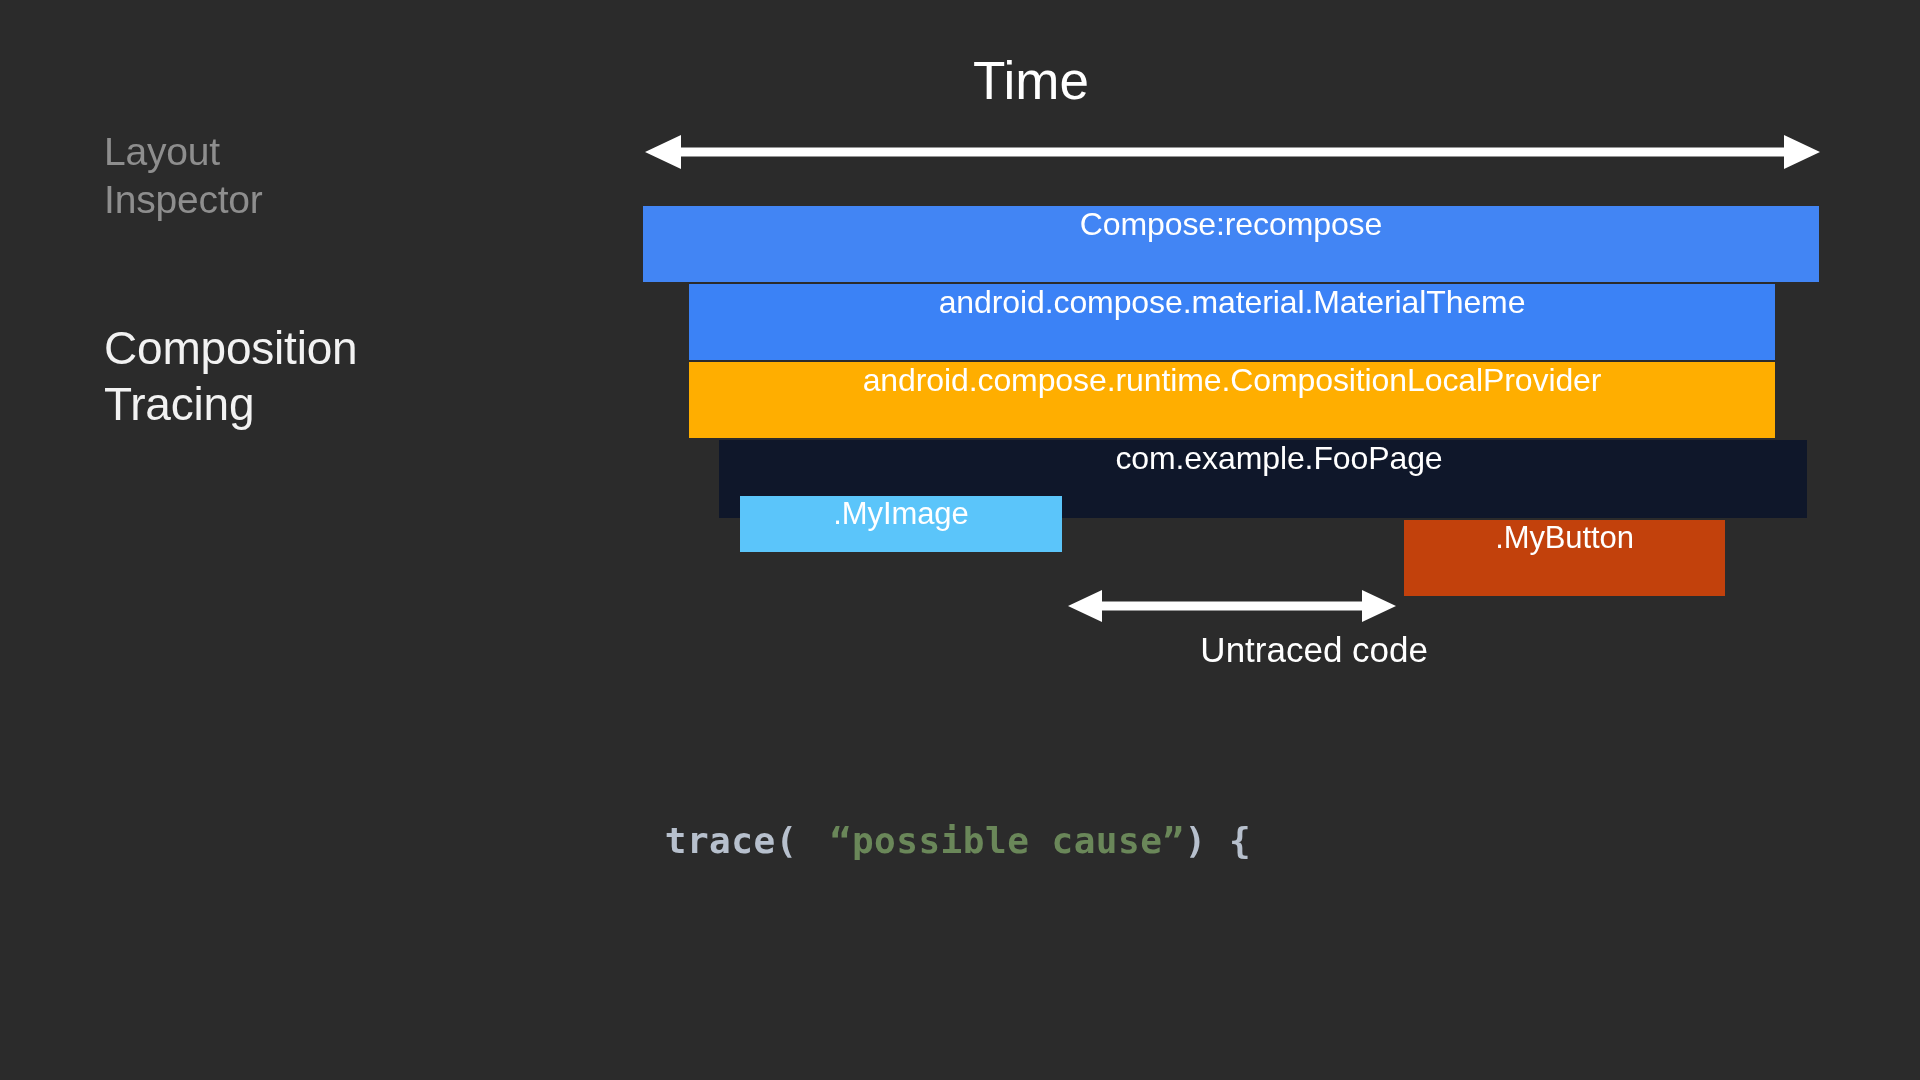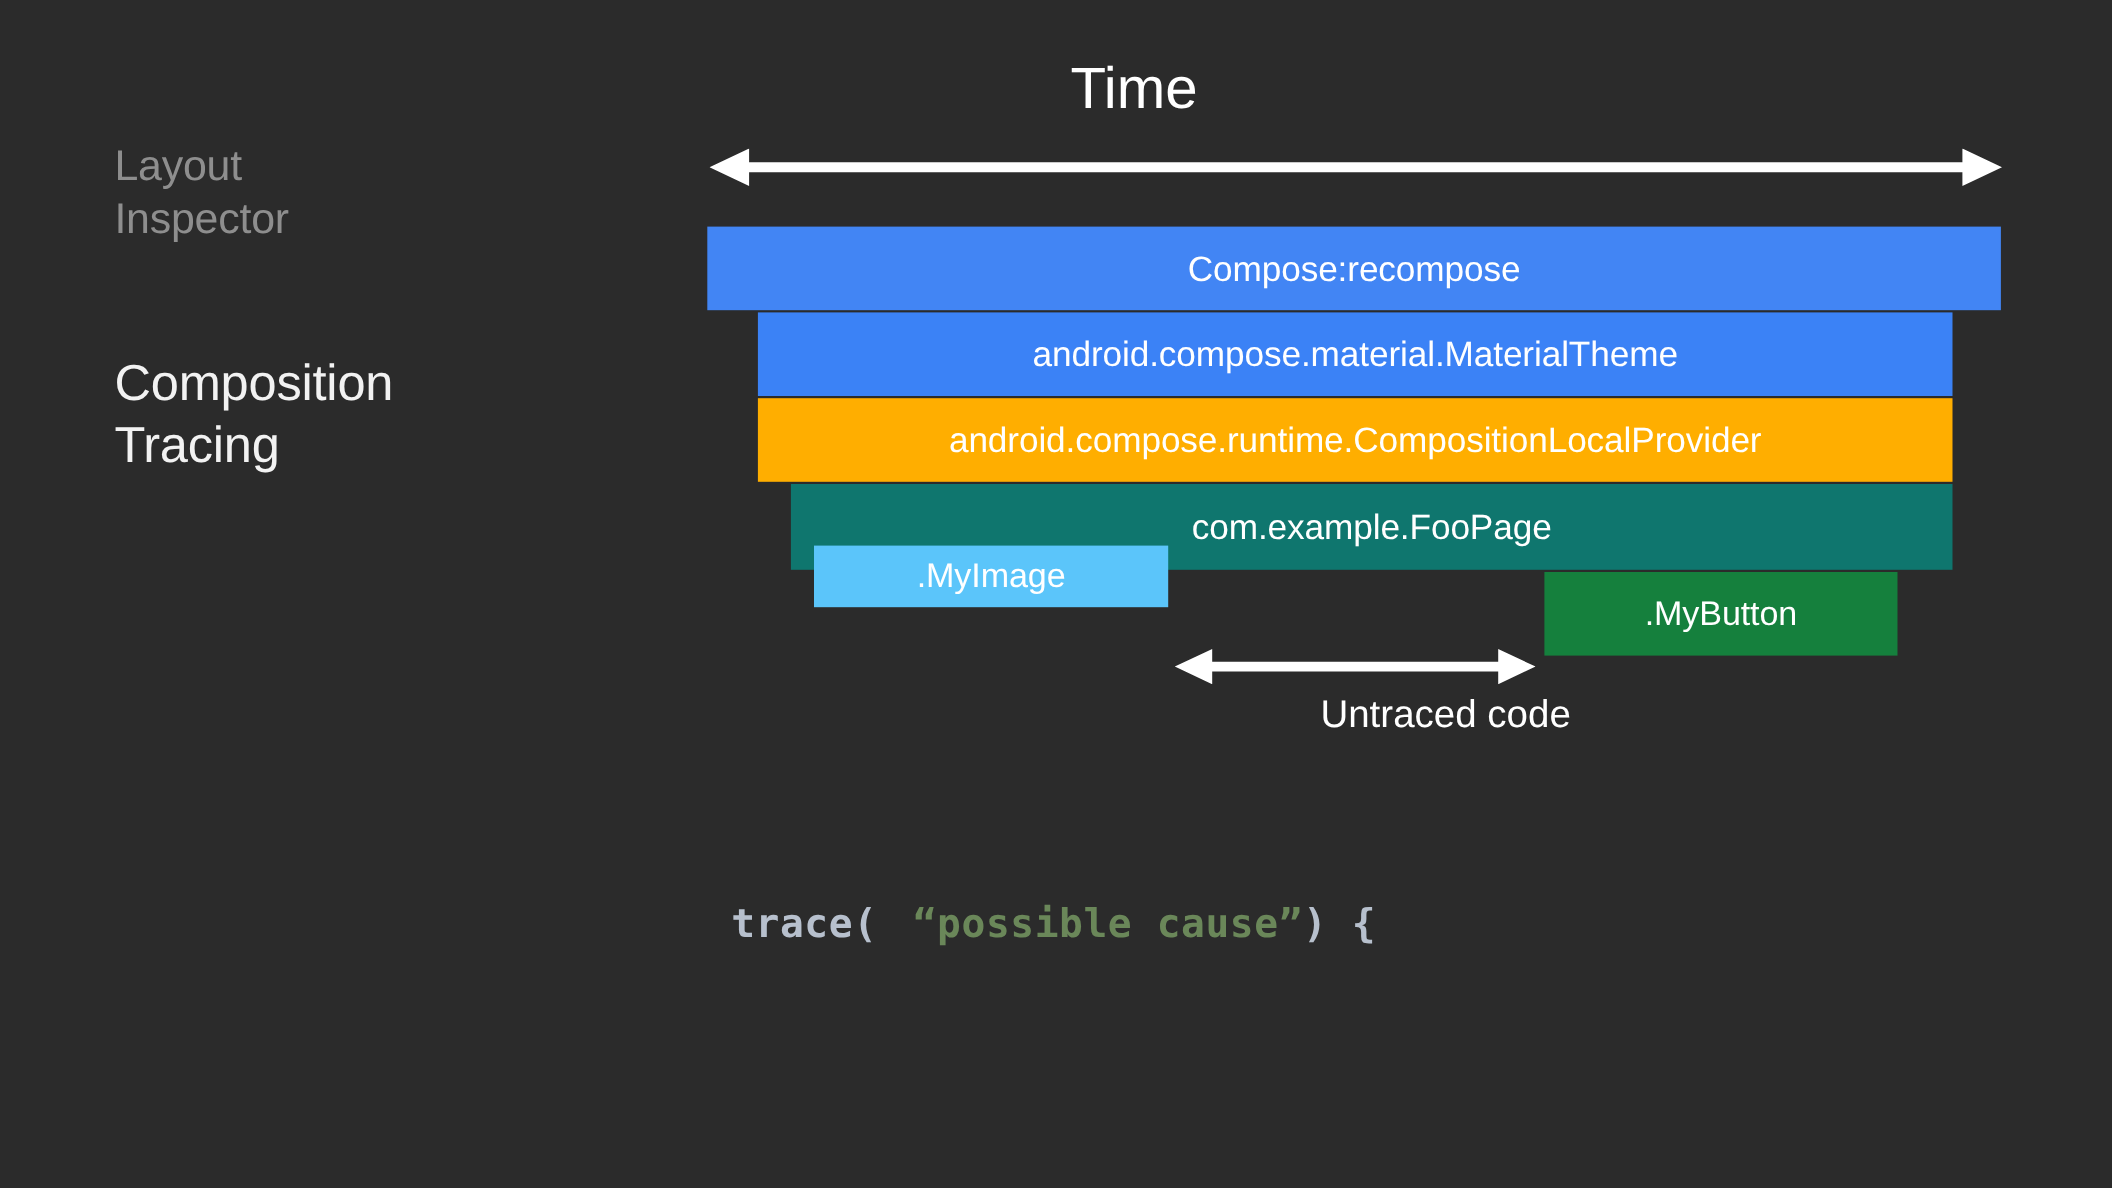--- a/index.html
+++ b/index.html
@@ -58,21 +58,20 @@
   .arrow-wrap {
     position: absolute;
     pointer-events: none;
   }
   .arrow-wrap svg { display: block; }
 
   
   .bar {
     position: absolute;
     display: flex;
-    align-items: center;
     justify-content: center;
     color: #ffffff;
     font-size: 32px;
     letter-spacing: -0.1px;
     white-space: nowrap;
     overflow: hidden;
   }
   .bar.small { font-size: 31px; }
 
   
@@ -123,27 +122,27 @@
   <div id="bars-layer">
       <div class="bar" style="left: 643px; top: 206px; width: 1176px; height: 76px; background: rgb(66, 133, 244); color: rgb(255, 255, 255);">
         <span>Compose:recompose</span>
       </div>
       <div class="bar" style="left: 689px; top: 284px; width: 1086px; height: 76px; background: #3b82f6; color: rgb(255, 255, 255);">
         <span>android.compose.material.MaterialTheme</span>
       </div>
       <div class="bar" style="left: 689px; top: 362px; width: 1086px; height: 76px; background: rgb(255, 174, 0); color: rgb(255, 255, 255);">
         <span>android.compose.runtime.CompositionLocalProvider</span>
       </div>
-      <div class="bar" style="left: 719px; top: 440px; width: 1056px; height: 78px; background: #0f766e; color: rgb(255, 255, 255);">
+      <div class="bar" style="left: 719px; top: 440px; width: 1056px; height: 78px; background: #0f172a; color: rgb(255, 255, 255); padding-left: 32px;">
         <span>com.example.FooPage</span>
       </div>
       <div class="bar small" style="left: 740px; top: 496px; width: 322px; height: 56px; background: rgb(91, 197, 250); color: rgb(255, 255, 255);">
         <span>.MyImage</span>
       </div>
-      <div class="bar small" style="left: 1404px; top: 520px; width: 321px; height: 76px; background: #15803d; color: rgb(255, 255, 255);">
+      <div class="bar small" style="left: 1404px; top: 520px; width: 321px; height: 76px; background: #c2410c; color: rgb(255, 255, 255);">
         <span>.MyButton</span>
       </div>
     </div>
 
   <div class="arrow-wrap" id="gap-arrow-wrap" style="left: 1068px; top: 590px;">
     <svg id="gap-arrow-svg" width="328" height="32" viewBox="0 0 328 32">
         <path fill="#ffffff" d="M 0 16 L 34 0 L 34 11.5 L 294 11.5 L 294 0 L 328 16 L 294 32 L 294 20.5 L 34 20.5 L 34 32 Z"></path>
       </svg>
   </div>
 

